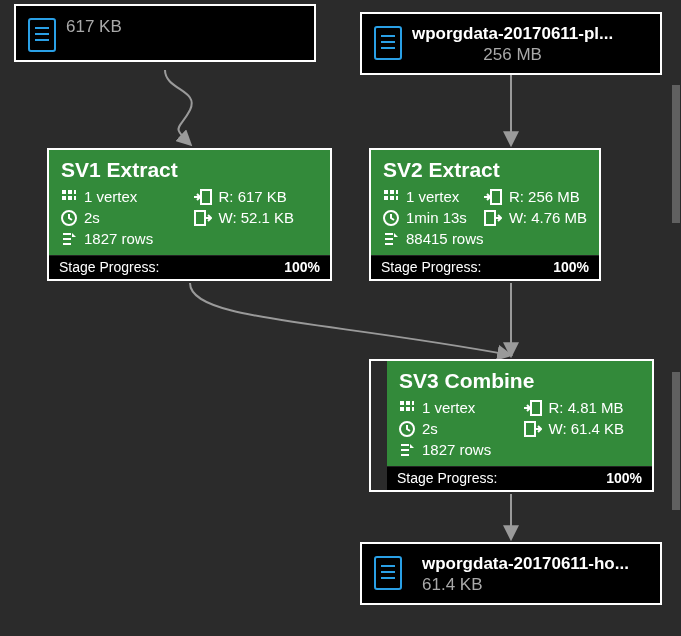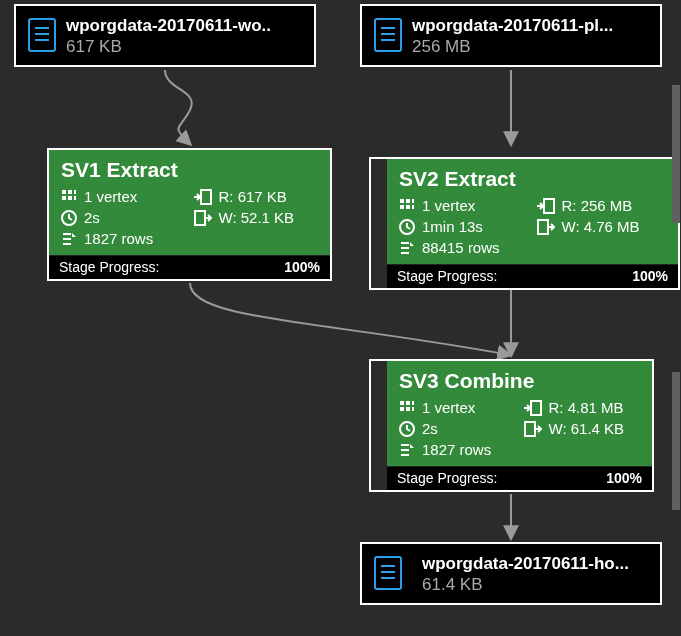--- a/index.html
+++ b/index.html
@@ -128,26 +128,25 @@
 <div class="file-node" style="left:14px; top:4px; width:302px;">
   <span class="file-icon">
     <svg width="28" height="34" viewBox="0 0 28 34">
           <rect x="1" y="1" width="26" height="32" rx="2" fill="none" stroke="#2aa0e6" stroke-width="2"></rect>
           <line x1="7" y1="10" x2="21" y2="10" stroke="#2aa0e6" stroke-width="2"></line>
           <line x1="7" y1="16" x2="21" y2="16" stroke="#2aa0e6" stroke-width="2"></line>
           <line x1="7" y1="22" x2="21" y2="22" stroke="#2aa0e6" stroke-width="2"></line>
         </svg>
   </span>
   <div class="file-text">
-    <div class="file-name">wporgdata-20170611-wo..</div>
     <div class="file-size">617 KB</div>
   </div>
 </div>
 
-<div class="file-node" style="left:360px; top:4px; width:302px;">
+<div class="file-node" style="left:360px; top:12px; width:302px;text-align:center;">
   <span class="file-icon">
     <svg width="28" height="34" viewBox="0 0 28 34">
           <rect x="1" y="1" width="26" height="32" rx="2" fill="none" stroke="#2aa0e6" stroke-width="2"></rect>
           <line x1="7" y1="10" x2="21" y2="10" stroke="#2aa0e6" stroke-width="2"></line>
           <line x1="7" y1="16" x2="21" y2="16" stroke="#2aa0e6" stroke-width="2"></line>
           <line x1="7" y1="22" x2="21" y2="22" stroke="#2aa0e6" stroke-width="2"></line>
         </svg>
   </span>
   <div class="file-text">
     <div class="file-name">wporgdata-20170611-pl...</div>
@@ -199,21 +198,21 @@
         <span>1827 rows</span>
       </div>
     </div>
   </div>
   <div class="stage-progress">
     <span>Stage Progress:</span>
     <span class="pct">100%</span>
   </div>
 </div>
 
-<div class="stage-node" style="left:369px; top:157px; width:311px;padding-left:16px;">
+<div class="stage-node" style="left:369px; top:148px; width:232px;">
   <div class="stage-body">
     <div class="stage-title">SV2 Extract</div>
     <div class="stage-grid">
       <div class="stat">
         <svg width="16" height="16">
               <rect x="1" y="1" width="4" height="4" fill="#fff"></rect>
               <rect x="7" y="1" width="4" height="4" fill="#fff"></rect>
               <rect x="1" y="7" width="4" height="4" fill="#fff"></rect>
               <rect x="7" y="7" width="4" height="4" fill="#fff"></rect>
               <rect x="13" y="1" width="2" height="4" fill="#fff"></rect>

